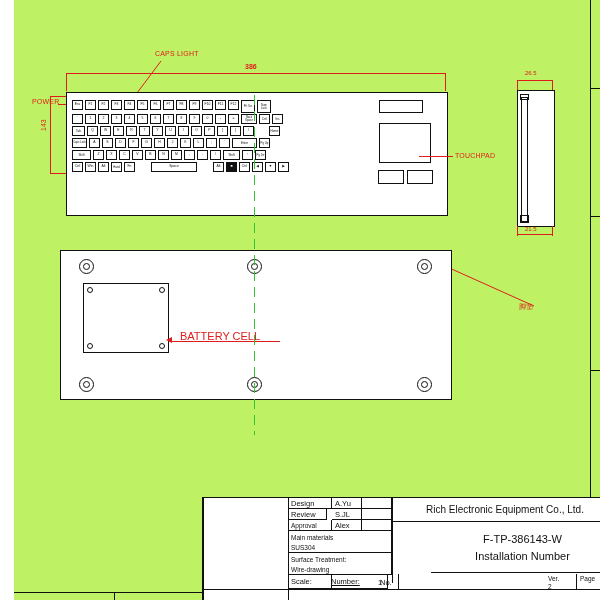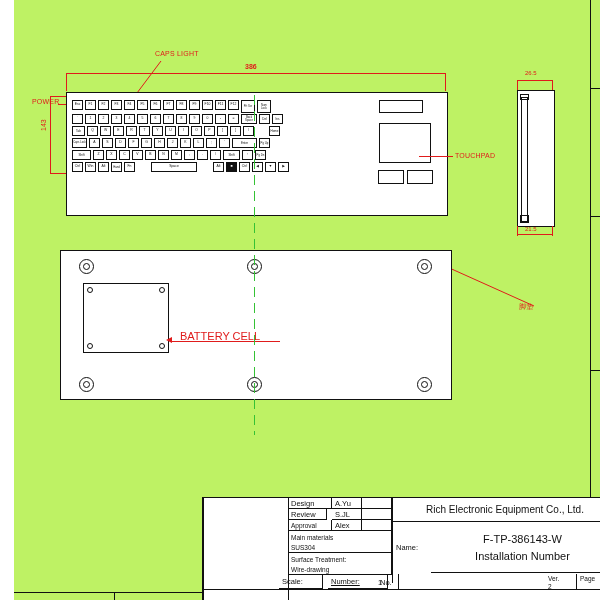--- a/index.html
+++ b/index.html
@@ -273,29 +273,28 @@
     <div class="abs" style="left:85px;top:33px;width:104px;height:22px;border-right:1px solid #111;border-bottom:1px solid #111;box-sizing:border-box;font-size:6.5px;padding:2px 0 0 3px;line-height:1.5;">
       <div>Main materials</div>
       <div>SUS304</div>
     </div>
 
     <div class="abs" style="left:85px;top:55px;width:104px;height:22px;border-right:1px solid #111;border-bottom:1px solid #111;box-sizing:border-box;font-size:6.5px;padding:2px 0 0 3px;line-height:1.5;">
       <div>Surface Treatment:</div>
       <div>Wire-drawing</div>
     </div>
 
-    <div class="cell bd" style="left:76px;top:77px;width:44px;height:14px;">Scale:</div>
+    <div class="cell bd" style="left:85px;top:77px;width:44px;height:14px;">Scale:</div>
     <div class="cell bd" style="left:125px;top:77px;width:60px;height:14px;text-decoration:underline;">Number:</div>
     <div class="cell" style="left:172px;top:77px;width:16px;height:14px;">1</div>
 
     <div class="cell center" style="left:190px;top:0;width:221px;height:24px;border-bottom:1px solid #111;box-sizing:border-box;">
       <span class="ttl-company">Rich Electronic Equipment Co., Ltd.</span>
     </div>
 
-    <div class="cell" style="left:190px;top:24px;width:38px;height:51px;">Name:</div>
     <div class="abs" style="left:228px;top:24px;width:183px;height:51px;border-bottom:1px solid #111;box-sizing:border-box;display:flex;flex-direction:column;align-items:center;justify-content:center;gap:5px;">
       <div class="ttl-name">F-TP-386143-W</div>
       <div class="ttl-name">Installation Number</div>
     </div>
 
     <div class="cell" style="left:174px;top:76px;width:22px;height:16px;border-right:1px solid #111;box-sizing:border-box;">No.</div>
     <div class="abs" style="left:342px;top:76px;width:32px;height:16px;border-right:1px solid #111;box-sizing:border-box;font-size:6.5px;padding-left:3px;line-height:1.3;padding-top:1px;">
       <div>Ver.</div>
       <div>2</div>
     </div>

